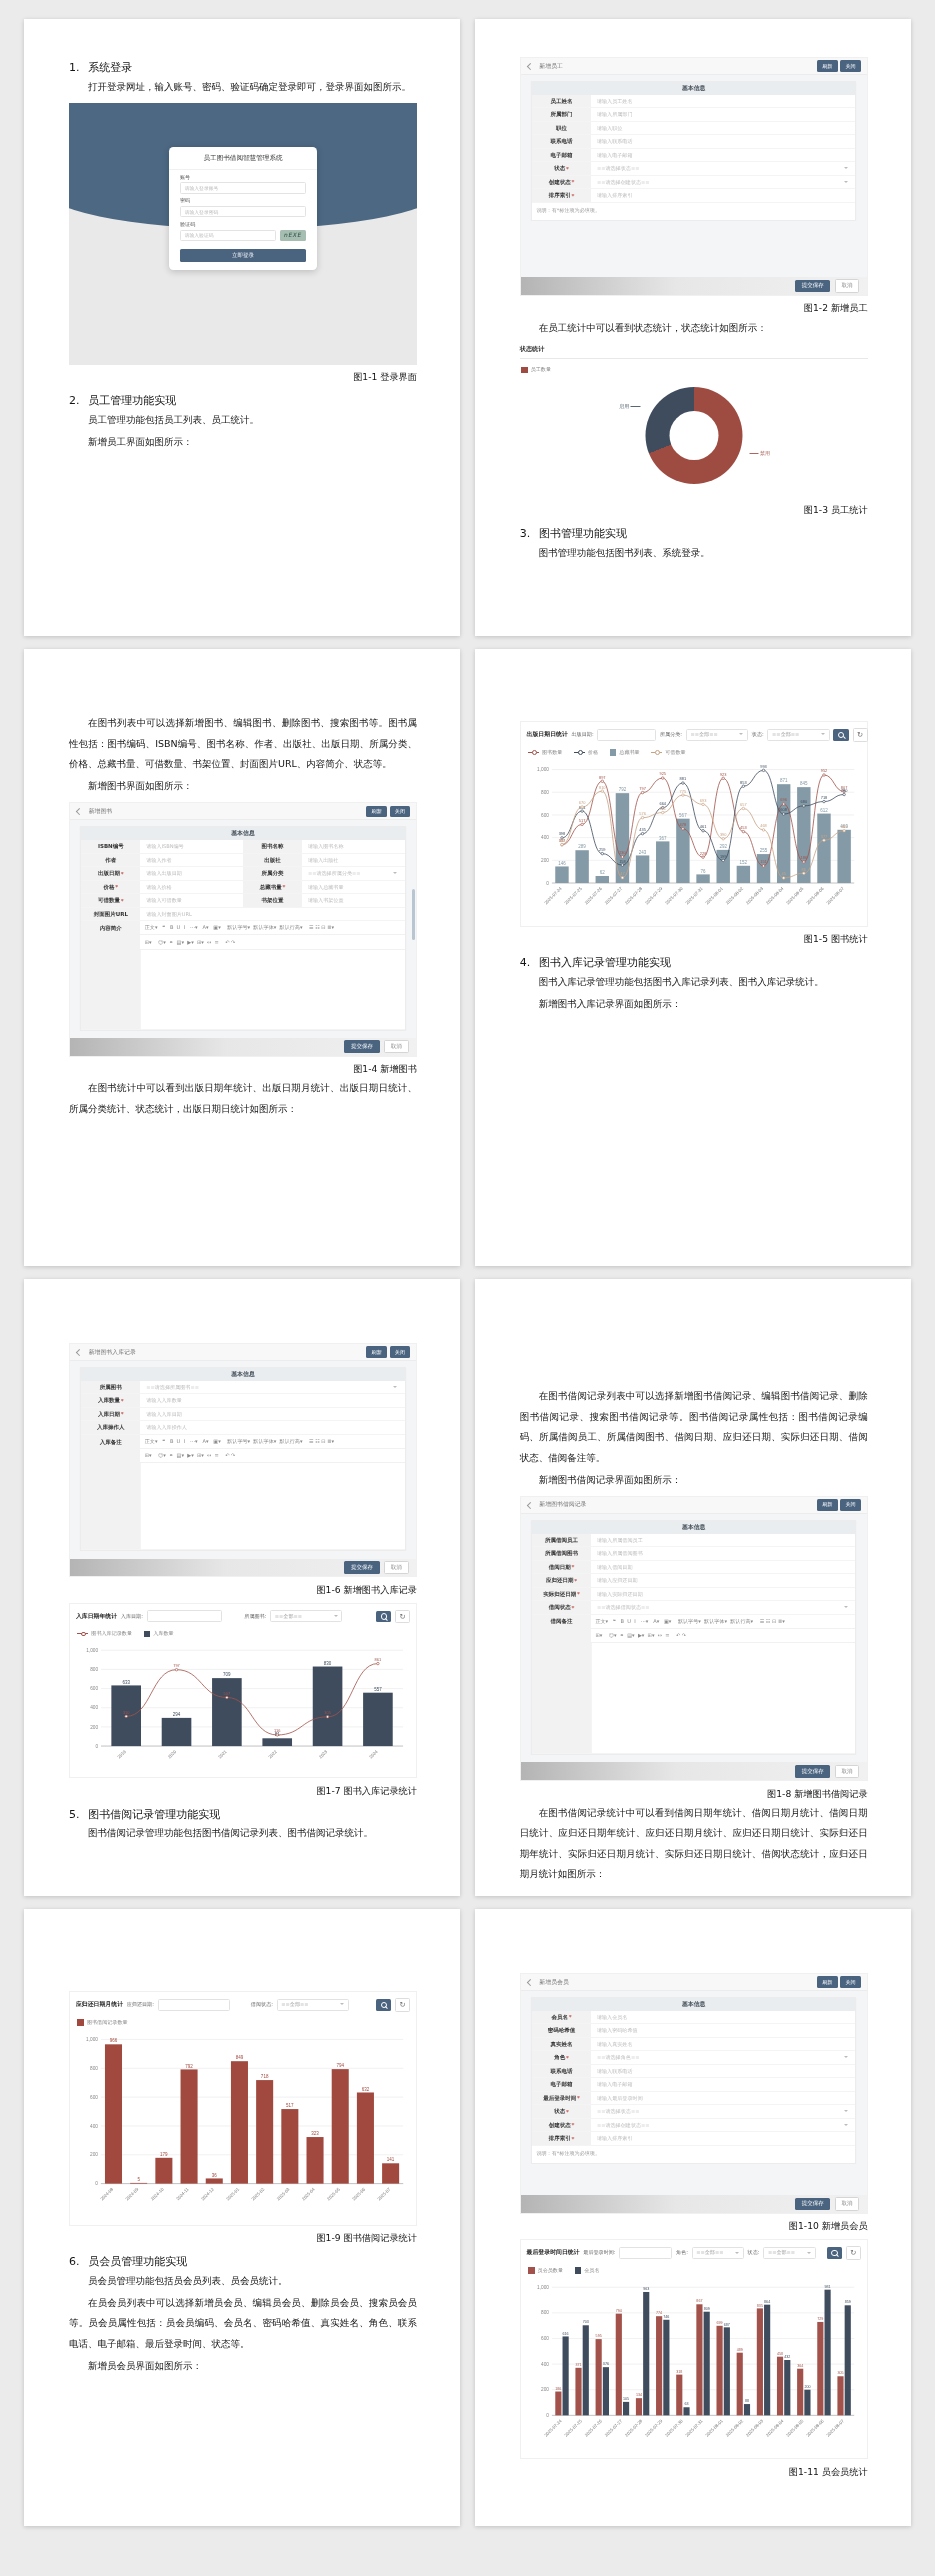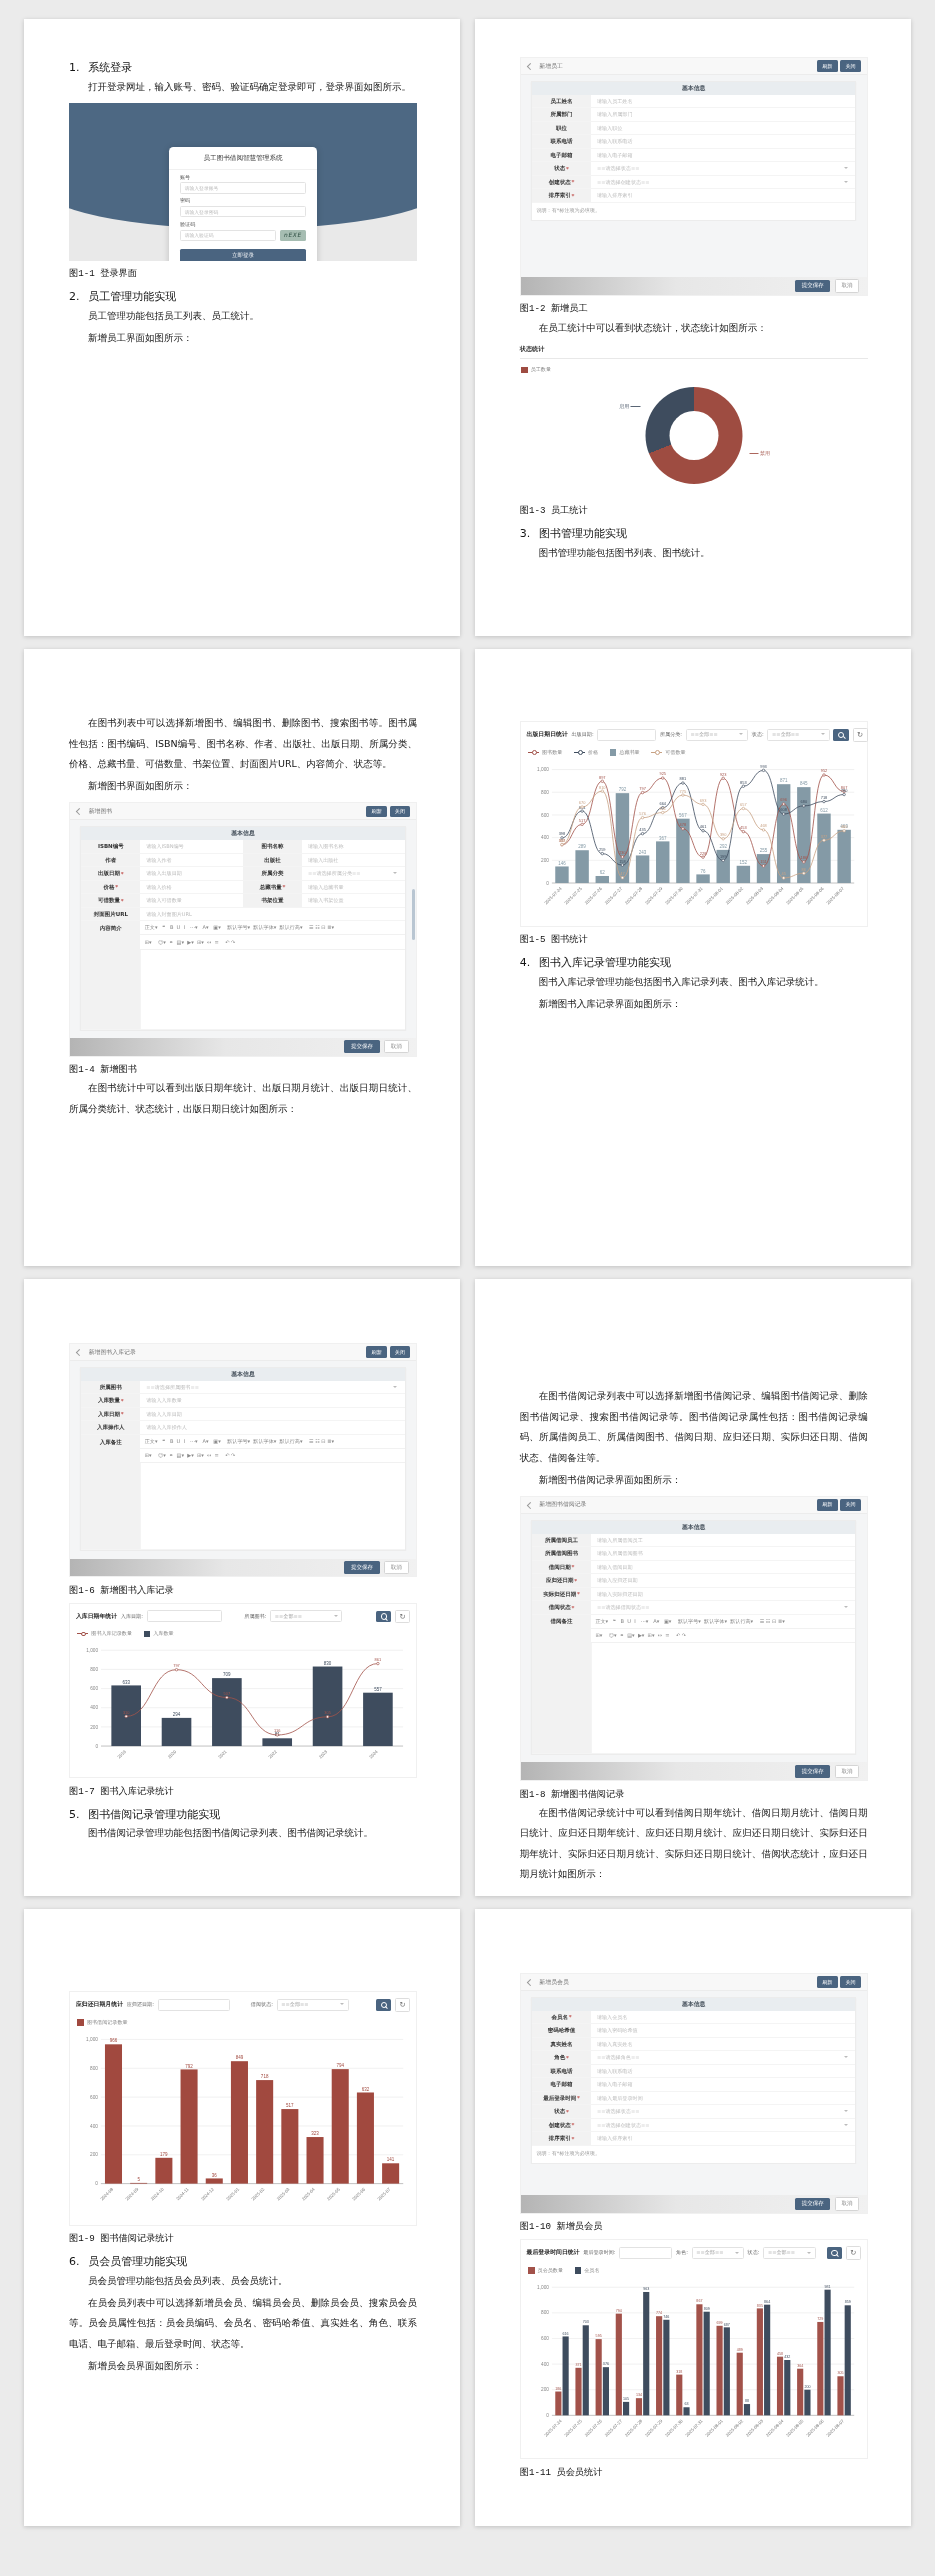--- a/index.html
+++ b/index.html
@@ -4,23 +4,23 @@
 <style>
   html,body{margin:0;padding:0;background:#ebebeb;font-family:"DejaVu Sans","Liberation Sans",sans-serif;color:#141414;}
   .sheet{width:935px;margin:0 auto;box-sizing:border-box;padding:19px 24px 29px;display:grid;
          grid-template-columns:436px 436px;column-gap:14.7px;row-gap:13px;}
   .page{width:436px;height:617px;background:#fff;box-shadow:0 0.7px 4.4px rgba(0,0,0,.18);
         box-sizing:border-box;padding:0 43px 0 45px;position:relative;overflow:hidden;}
   
   .h{font-weight:400;font-size:11px;margin:8.8px 0 1.5px;}
   .hn{display:inline-block;min-width:8.8px;margin-right:8.8px;}
   .para{font-size:9.5px;line-height:20.5px;text-align:justify;text-indent:2em;margin:1.5px 0;}
-  .cap{text-align:left;font-size:9.2px;margin:6.6px 0 2.2px;color:#111;font-family:Liberation Mono, monospace;}
+  .cap{text-align:right;font-size:9.2px;margin:6.6px 0 2.2px;color:#111;}
   
-  .lshot{width:348px;height:158px;position:relative;background:#e9e9e9;overflow:hidden;margin-top:5.9px;}
+  .lshot{width:348px;height:262px;position:relative;background:#e9e9e9;overflow:hidden;margin-top:5.9px;}
   .lhero{position:absolute;top:0;left:-29px;right:-29px;height:126px;background:#4d6883;
          border-radius:0 0 50% 50% / 0 0 34% 34%;}
   .lcard{position:absolute;left:50%;transform:translateX(-50%);top:44px;width:148px;background:#fff;
          border-radius:4.4px;box-shadow:0 1.5px 7.3px rgba(0,0,0,.18);padding-bottom:8.8px;}
   .lcard-title{font-size:6.6px;color:#333;text-align:center;padding:7.3px 0 5.9px;border-bottom:0.7px solid #f0f0f0;}
   .lfield{margin:3.7px 11px 0;}
   .llabel{font-size:5.1px;color:#555;margin:2.2px 0 1.5px;}
   .linput{height:9.5px;border:0.7px solid #e3e3e3;border-radius:1.5px;display:flex;align-items:center;
           padding-left:3.7px;font-size:4.8px;color:#b9b9b9;background:#fff;}
   .lrow{display:flex;gap:3.7px;}
@@ -215,21 +215,21 @@
             </span>
           <span class="dlab dlab-r" style="--c: #9e4c41;">
               <i class="dline"></i>
               <span>禁用</span>
             </span>
         </div>
       </div>
     </div>
     <div class="cap">图1-3 员工统计</div>
     <div class="h"><span class="hn">3.</span><span>图书管理功能实现</span></div>
-    <p class="para">图书管理功能包括图书列表、图书统计。</p>
+    <p class="para">图书管理功能包括图书列表、系统登录。</p>
   </section>
 
   <section class="page">
     <p class="para" style="margin-top:64px">在图书列表中可以选择新增图书、编辑图书、删除图书、搜索图书等。图书属性包括：图书编码、ISBN编号、图书名称、作者、出版社、出版日期、所属分类、价格、总藏书量、可借数量、书架位置、封面图片URL、内容简介、状态等。</p>
     <p class="para">新增图书界面如图所示：</p>
     <div class="fshot">
       <div class="crumb">
         <i class="chev"></i>
         <span>新增图书</span>
           <span class="sp"></span>

